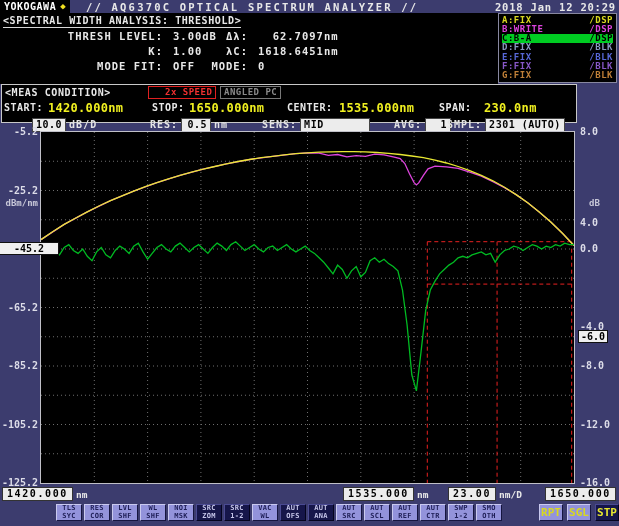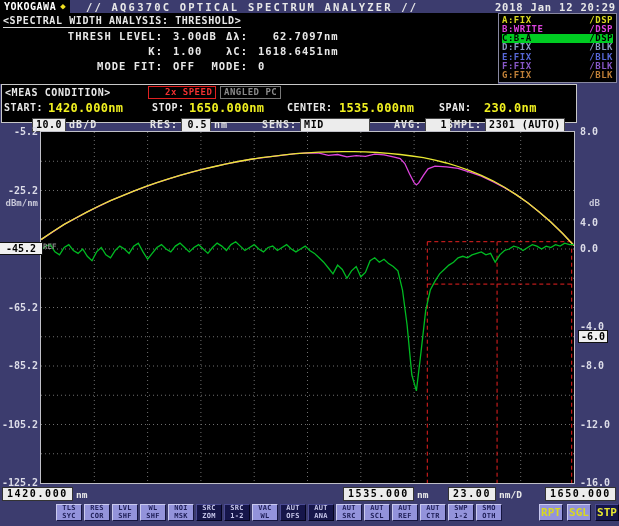--- a/index.html
+++ b/index.html
@@ -48,21 +48,21 @@
   .box{background:#ececec;color:#000;padding:0 3px;border:1px solid #444;line-height:12px;letter-spacing:.5px;}
   .box.r{text-align:right;}
 
   
   .plot{position:absolute;left:40px;top:131px;width:535px;height:353px;background:#000;
         border:1px solid #c0c0c8;box-sizing:border-box;}
   .reflabel{position:absolute;left:2px;top:110px;font-size:7.5px;color:#8a8a8a;font-weight:bold;}
 
   .yl{position:absolute;left:0;width:38px;text-align:right;font-size:10px;font-weight:bold;color:#dcdce8;}
   .yl .yl-in{display:inline-block;}
-  .yl.hl .yl-in{background:#f0f0f0;color:#000;outline:1px solid #111;padding:0 6px;}
+  .yl.hl .yl-in{background:#f0f0f0;color:#000;outline:1px solid #111;padding:0 14px;}
   .yr{position:absolute;left:580px;font-size:10px;font-weight:bold;color:#dcdce8;}
   .yunit{position:absolute;font-size:9px;font-weight:bold;color:#c8c8d8;}
   .yrm{position:absolute;left:578px;background:#f0f0f0;color:#000;font-size:10px;font-weight:bold;
        padding:0 2px;border:1px solid #111;line-height:11px;}
 
   
   .xg{position:absolute;top:487px;height:14px;display:flex;gap:3px;align-items:center;
       font-size:10px;font-weight:bold;}
   .xbox{background:#ececec;color:#000;padding:0 4px;letter-spacing:1.6px;border:1px solid #333;line-height:12px;}
   .xunit{font-size:9.5px;color:#e8e8e8;}

